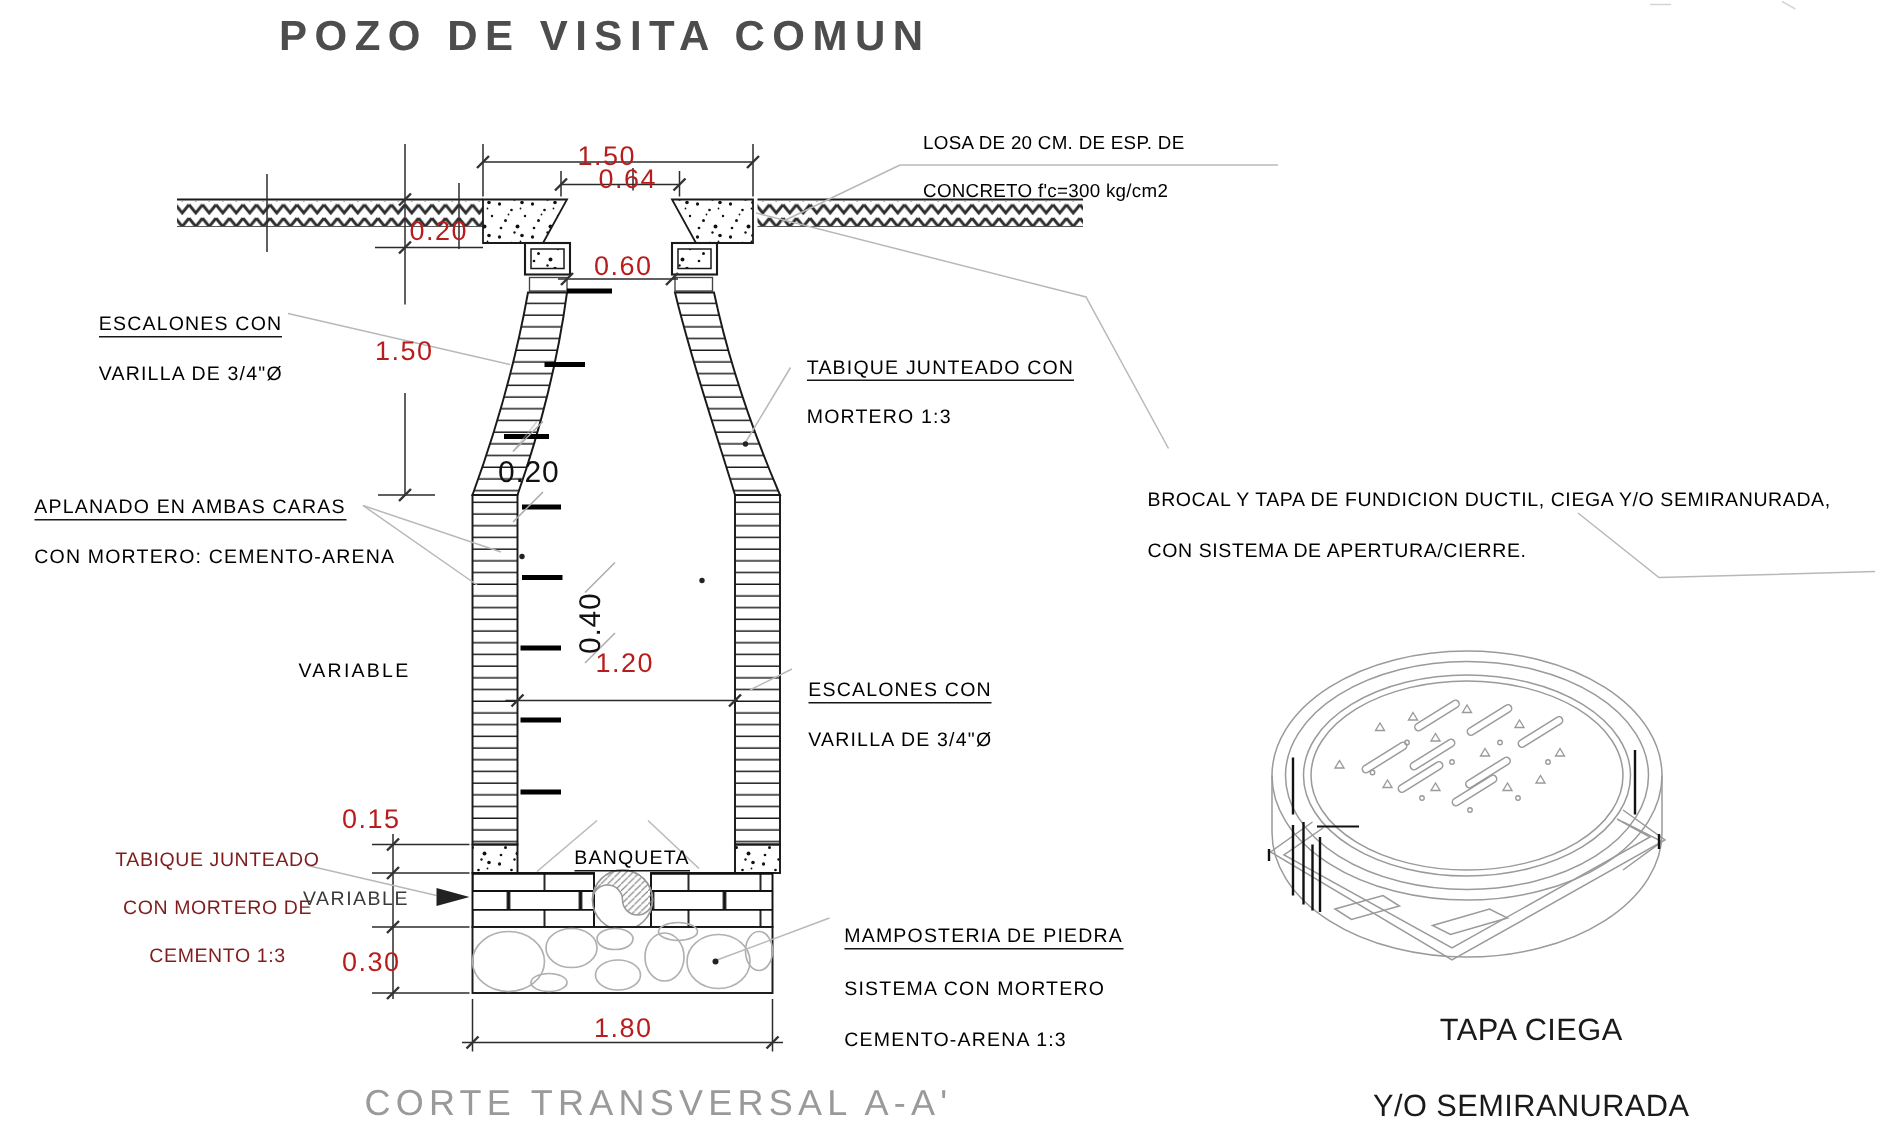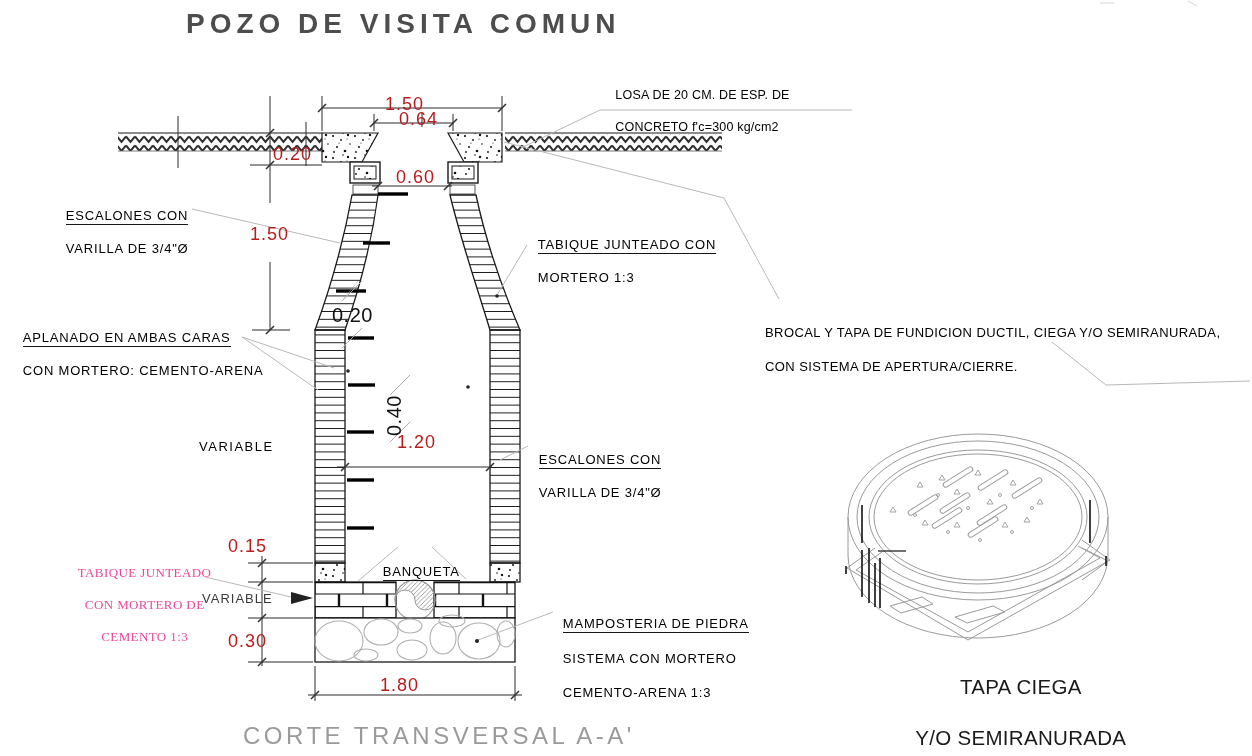--- a/index.html
+++ b/index.html
@@ -11,21 +11,21 @@
   .ann{font-size:13px;line-height:16px;letter-spacing:0.8px;color:#000000;}
   .ann .u{border-bottom:1.5px solid #161616;padding-bottom:0px;display:inline-block;}
   .dark{color:#000000;letter-spacing:0.2px;font-size:12.5px;line-height:16px;}
   .dim{font-size:18px;letter-spacing:1px;color:#b91c1c;}
   .dimbig{font-size:20px;color:#111;letter-spacing:0.5px;}
   .rot90{transform:rotate(-90deg);transform-origin:0 0;}
   .center{text-align:center;}
   .tapa-caption{font-size:20.5px;line-height:25.5px;color:#1a1a1a;letter-spacing:0.3px;}
   .corte{font-size:24px;letter-spacing:3.5px;color:#9a9a9a;}
   .varb{color:#3a3a3a;}
-  .mid6{color:#ec4899;font-family:Liberation Serif, serif;}
+  .mid6{color:#7f1d1d;}
 </style>
 </head>
 <body>
 
 <div class="canvas">
 
 <svg width="1252" height="756" viewBox="0 0 1252 756">
   <defs>
     <pattern id="chev" width="9" height="9" patternUnits="userSpaceOnUse">
       <polyline points="0,1.5 4.5,7 9,1.5" fill="none" stroke="#2e2e2e" stroke-width="2"></polyline>
@@ -325,21 +325,21 @@
 <div class="lbl dim" style="left:385px;top:94px;">1.50</div>
 <div class="lbl dim" style="left:399px;top:109px;">0.64</div>
 <div class="lbl dim" style="left:273px;top:144px;">0.20</div>
 <div class="lbl dim" style="left:396px;top:167px;">0.60</div>
 <div class="lbl dim" style="left:250px;top:224px;">1.50</div>
 <div class="lbl dimbig" style="left:332px;top:304px;">0.20</div>
 <div class="lbl dimbig rot90" style="left:383px;top:436px;">0.40</div>
 <div class="lbl dim" style="left:397px;top:432px;">1.20</div>
 <div class="lbl dim" style="left:228px;top:536px;">0.15</div>
 <div class="lbl dim" style="left:228px;top:631px;">0.30</div>
-<div class="lbl dim" style="left:380px;top:675px;">1.80</div>
+<div class="lbl dim" style="left:396px;top:675px;">1.80</div>
 
 <div class="lbl tapa-caption center" style="left:800px;top:648px;width:430px;">
   <span>TAPA CIEGA</span><br>
   <span>Y/O SEMIRANURADA</span><br>
   <br>
   
 </div>
 
 <div class="lbl corte" style="left:243px;top:722px;">CORTE TRANSVERSAL A-A'</div>
 

